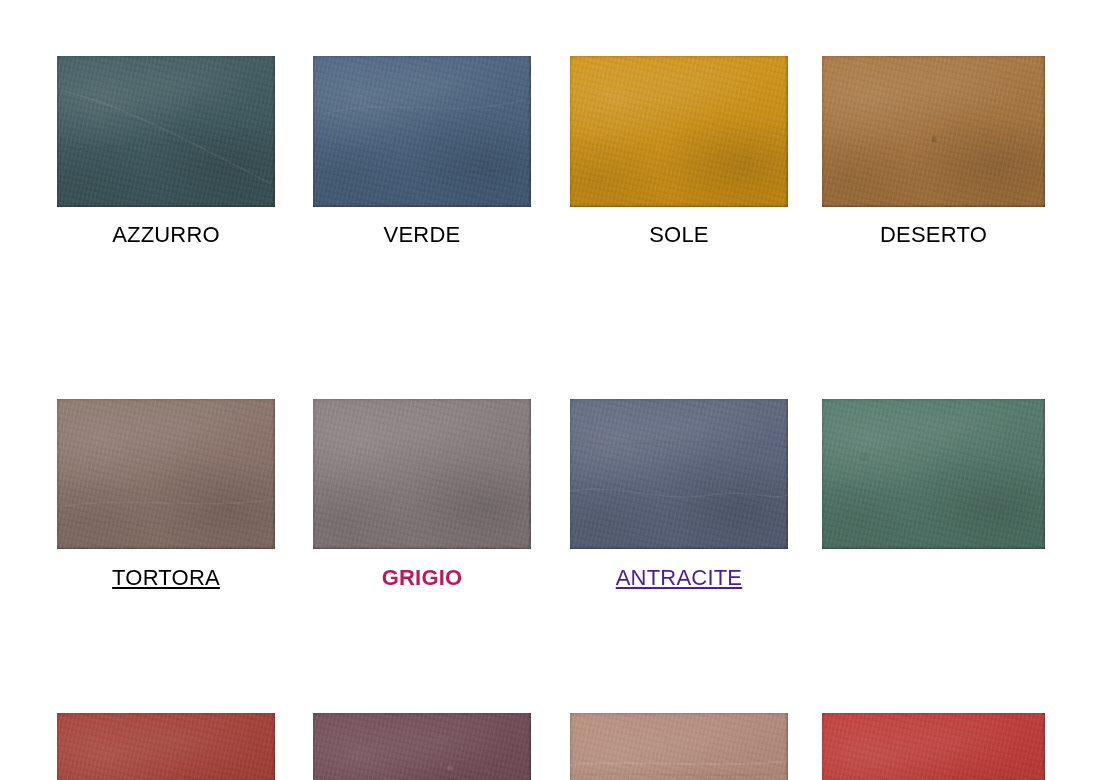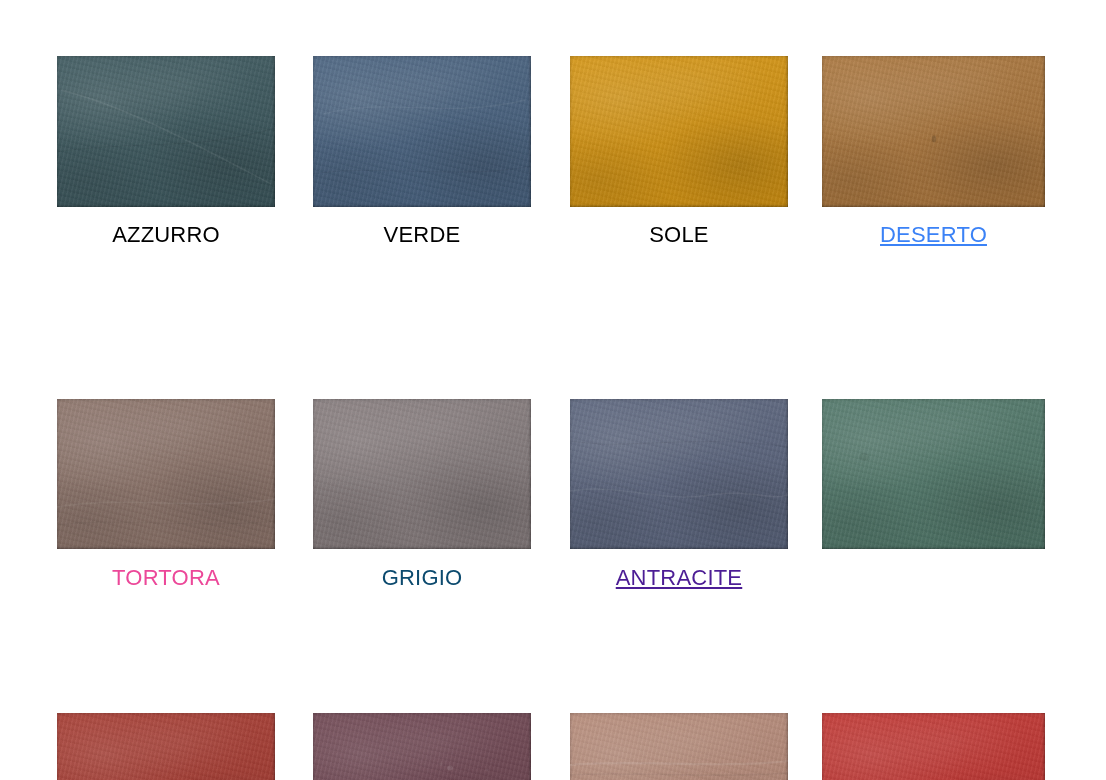--- a/index.html
+++ b/index.html
@@ -157,21 +157,21 @@
         <div class="edge-shade"></div>
         <svg class="crease" width="100%" height="100%" viewBox="0 0 223 151" preserveAspectRatio="none">
           <ellipse cx="112" cy="83" rx="2.2" ry="3.4" fill="rgba(0,0,0,0.45)"></ellipse>
         </svg>
       </div>
     </div>
 
     <div class="swatch-label lab-r1c1" style="color: rgb(0, 0, 0);">AZZURRO</div>
     <div class="swatch-label lab-r1c2" style="color: rgb(0, 0, 0);">VERDE</div>
     <div class="swatch-label lab-r1c3" style="color: rgb(0, 0, 0); text-align: center;">SOLE</div>
-    <div class="swatch-label lab-r1c4" style="color: #3b82f6; text-decoration: underline;">DESERTO</div>
+    <div class="swatch-label lab-r1c4" style="color: #000000;">DESERTO</div>
 
     <div class="cell cell-r2c1">
       <div class="swatch" style="background-color: rgb(139, 114, 104);">
         <div class="edge-shade"></div>
         <svg class="crease" width="100%" height="100%" viewBox="0 0 218 150" preserveAspectRatio="none">
           <path d="M0 108 C70 96, 140 112, 218 100" stroke="rgba(255,255,255,0.18)" stroke-width="1.6" fill="none"></path>
           <path d="M0 126 C60 118, 150 130, 218 122" stroke="rgba(0,0,0,0.10)" stroke-width="1.2" fill="none"></path>
         </svg>
       </div>
     </div>
@@ -191,22 +191,22 @@
     </div>
     <div class="cell cell-r2c4">
       <div class="swatch" style="background-color: rgb(79, 118, 104);">
         <div class="edge-shade"></div>
         <svg class="crease" width="100%" height="100%" viewBox="0 0 223 150" preserveAspectRatio="none">
           <ellipse cx="42" cy="58" rx="5" ry="4" fill="rgba(0,0,0,0.18)"></ellipse>
         </svg>
       </div>
     </div>
 
-    <div class="swatch-label lab-r2c1" style="color: #ec4899;">TORTORA</div>
-    <div class="swatch-label lab-r2c2" style="color: #0c4a6e;">GRIGIO</div>
+    <div class="swatch-label lab-r2c1" style="color: #000000; text-decoration: underline;">TORTORA</div>
+    <div class="swatch-label lab-r2c2" style="color: #be185d; font-weight: bold;">GRIGIO</div>
     <div class="swatch-label lab-r2c3" style="color: #4c1d95; text-decoration: underline;">ANTRACITE</div>
 
     <div class="cell cell-r3c1">
       <div class="swatch" style="background-color: rgb(165, 57, 47);">
         <div class="edge-shade"></div>
         <svg class="crease" width="100%" height="100%" viewBox="0 0 218 150" preserveAspectRatio="none">
           <path d="M0 138 L218 136" stroke="rgba(0,0,0,0.30)" stroke-width="1.6" fill="none"></path>
         </svg>
       </div>
     </div>

